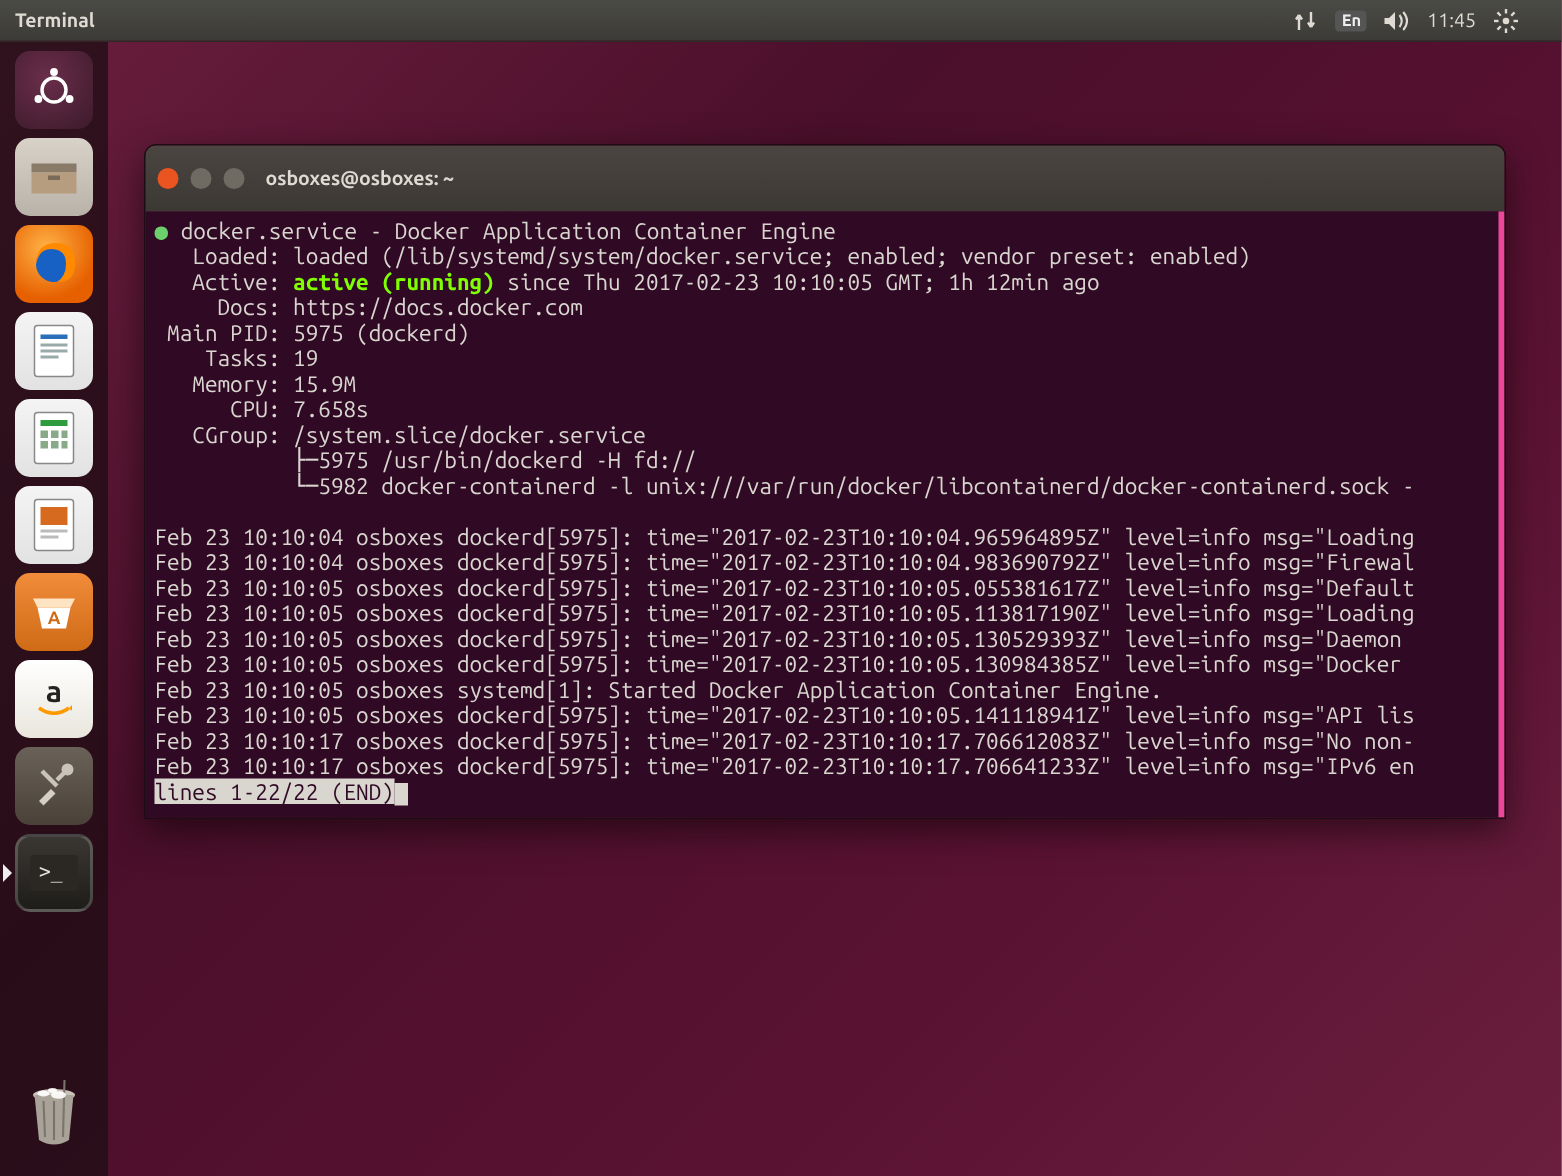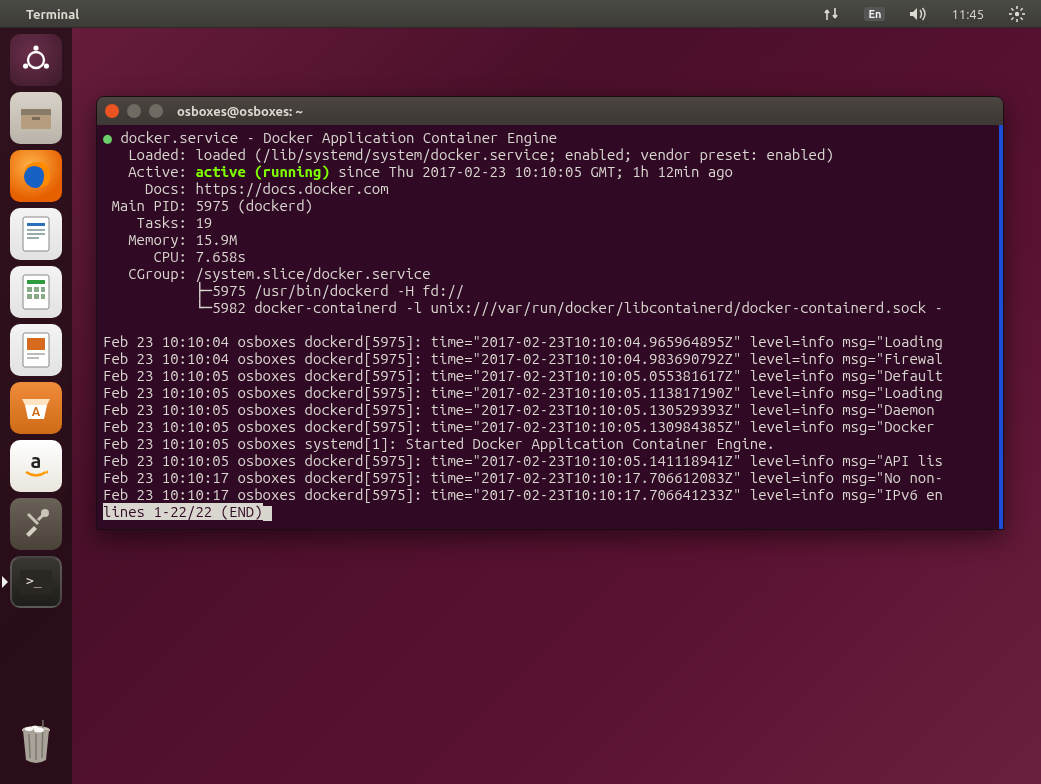--- a/index.html
+++ b/index.html
@@ -16,22 +16,22 @@
     position: absolute;
     top: 0; left: 0; right: 0;
     height: 28px;
     background: linear-gradient(#4b4b46, #3c3b37);
     display: flex;
     align-items: center;
     color: #dfdbd2;
     font-size: 13px;
     border-bottom: 1px solid #2b2a27;
   }
-  .top-left { padding-left: 26px; display: flex; align-items: flex-end; gap: 6px; font-weight: bold; }
-  .top-right { margin-left: auto; display: flex; align-items: center; gap: 24px; padding-right: 15px; }
+  .top-left { padding-left: 10px; display: flex; align-items: flex-end; gap: 6px; font-weight: bold; }
+  .top-right { margin-left: auto; display: flex; align-items: center; gap: 11px; padding-right: 28px; }
   .tp-icon { width: 18px; height: 18px; display: inline-flex; align-items: center; justify-content: center; }
   .tp-lang { background: #555; border-radius: 3px; padding: 1px 4px; font-size: 11px; font-weight: bold; color: #eee; }
 
   
   .launcher {
     position: absolute;
     top: 28px;
     left: 0;
     bottom: 0;
     width: 72px;
@@ -75,21 +75,21 @@
     position: absolute;
     top: 96px;
     left: 96px;
     width: 908px;
     border-radius: 8px 8px 0 0;
     box-shadow: 0 8px 24px rgba(0,0,0,.5);
     overflow: hidden;
     border: 1px solid #1c0d14;
   }
   .term-title {
-    height: 28px;
+    height: 44px;
     background: linear-gradient(#4a4540, #3c3834);
     display: flex;
     align-items: center;
     gap: 8px;
     padding: 0 8px;
     color: #dfdbd2;
     font-size: 13px;
     font-weight: bold;
   }
   .win-btn { width: 14px; height: 14px; border-radius: 50%; display: inline-block; }
@@ -97,21 +97,21 @@
   .win-min  { background: #6f6a62; }
   .win-max  { background: #6f6a62; }
   .term-body {
     background: #300a24;
     color: #d9d5cf;
     font-family: "Ubuntu Mono", "DejaVu Sans Mono", monospace;
     font-size: 15px;
     line-height: 17px;
     padding: 4px 6px 8px 6px;
     white-space: pre;
-    border-right: 4px solid #1d4ed8;
+    border-right: 4px solid #ec4899;
   }
   .bullet-green { color: #6bd06b; }
   .active-green { color: #7fff00; font-weight: bold; }
   .pager { background: #d9d5cf; color: #300a24; }
   .cursor-block { background:#d9d5cf; display:inline-block; width:9px; height:15px; vertical-align:middle; }
 
   
   svg { display: block; }
 </style>
 </head>

